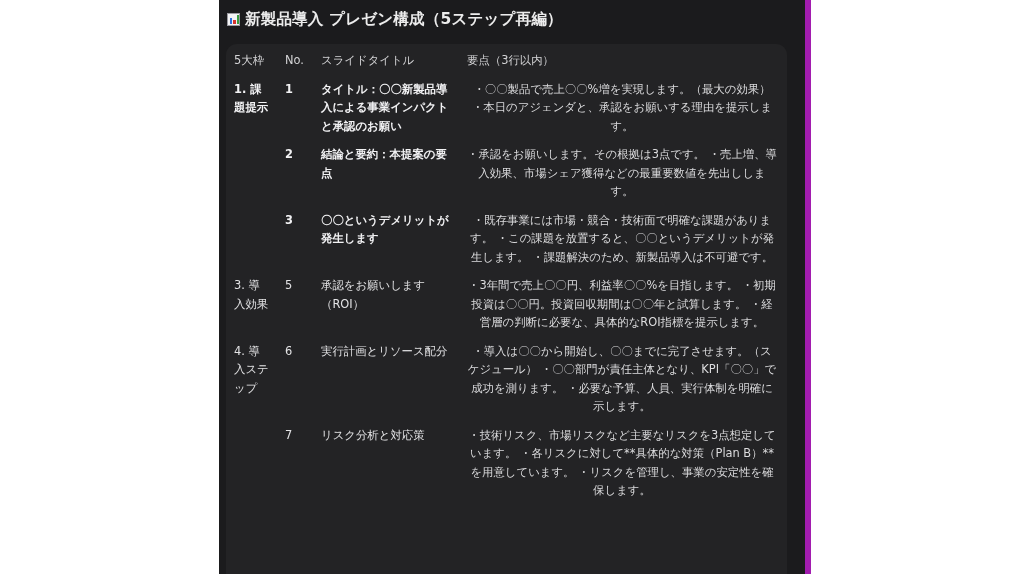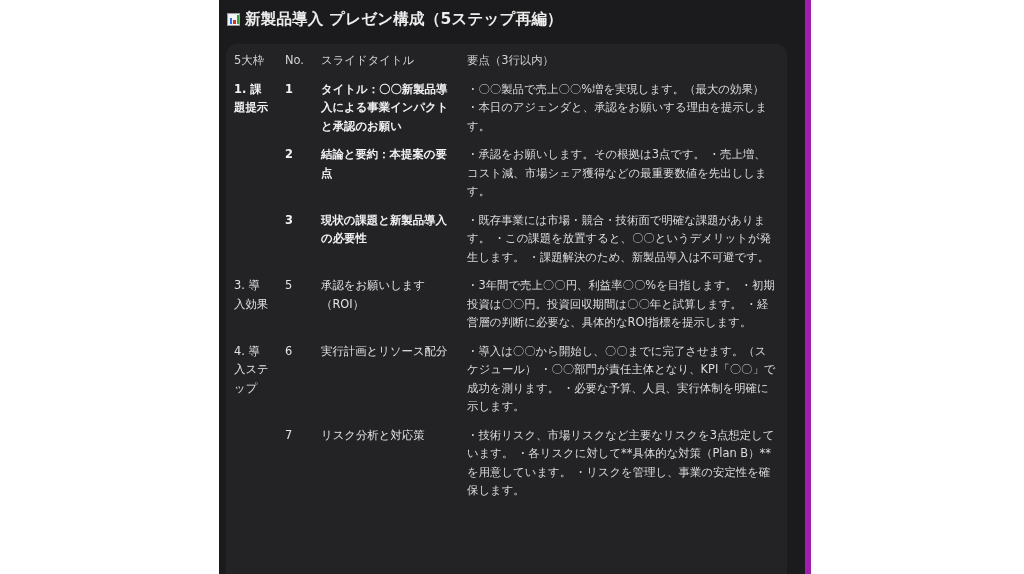--- a/index.html
+++ b/index.html
@@ -46,21 +46,21 @@
   col.c1 { width: 59px; }
   col.c2 { width: 36px; }
   col.c3 { width: 146px; }
   col.c4 { width: 320px; }
   .p1 { padding-left: 8px; }
   .p2 { }
   .p3 { padding-right: 12px; margin-left: 35px; }
   .p4 { padding-right: 10px; }
   .bold { font-weight: bold; color: #f2f2f4; }
   td.sec { padding-right: 14px; }
-  .pts { color: #dcdcde; }
+  .pts { color: #dcdcde; text-align: center; }
 </style>
 </head>
 <body>
 
 <div class="panel">
   <div class="title">
     <span class="chart-icon">
         <i class="b1"></i>
         <i class="b2"></i>
         <i class="b3"></i>
@@ -88,26 +88,26 @@
         <tr>
           <td class="p1 sec bold">1. 課題提示</td>
           <td class="p2 bold">1</td>
           <td class="p3 bold">タイトル：〇〇新製品導入による事業インパクトと承認のお願い</td>
           <td class="p4 pts">・〇〇製品で売上〇〇%増を実現します。（最大の効果） ・本日のアジェンダと、承認をお願いする理由を提示します。</td>
         </tr>
         <tr>
           <td class="p1 sec"></td>
           <td class="p2 bold">2</td>
           <td class="p3 bold">結論と要約：本提案の要点</td>
-          <td class="p4 pts">・承認をお願いします。その根拠は3点です。 ・売上増、コスト減、市場シェア獲得などの最重要数値を先出しします。</td>
+          <td class="p4 pts">・承認をお願いします。その根拠は3点です。 ・売上増、導入効果、市場シェア獲得などの最重要数値を先出しします。</td>
         </tr>
         <tr>
           <td class="p1 sec"></td>
           <td class="p2 bold">3</td>
-          <td class="p3 bold">現状の課題と新製品導入の必要性</td>
+          <td class="p3 bold">〇〇というデメリットが発生します</td>
           <td class="p4 pts">・既存事業には市場・競合・技術面で明確な課題があります。 ・この課題を放置すると、〇〇というデメリットが発生します。 ・課題解決のため、新製品導入は不可避です。</td>
         </tr>
         <tr>
           <td class="p1 sec">3. 導入効果</td>
           <td class="p2">5</td>
           <td class="p3">承認をお願いします（ROI）</td>
           <td class="p4 pts">・3年間で売上〇〇円、利益率〇〇%を目指します。 ・初期投資は〇〇円。投資回収期間は〇〇年と試算します。 ・経営層の判断に必要な、具体的なROI指標を提示します。</td>
         </tr>
         <tr>
           <td class="p1 sec">4. 導入ステップ</td>

